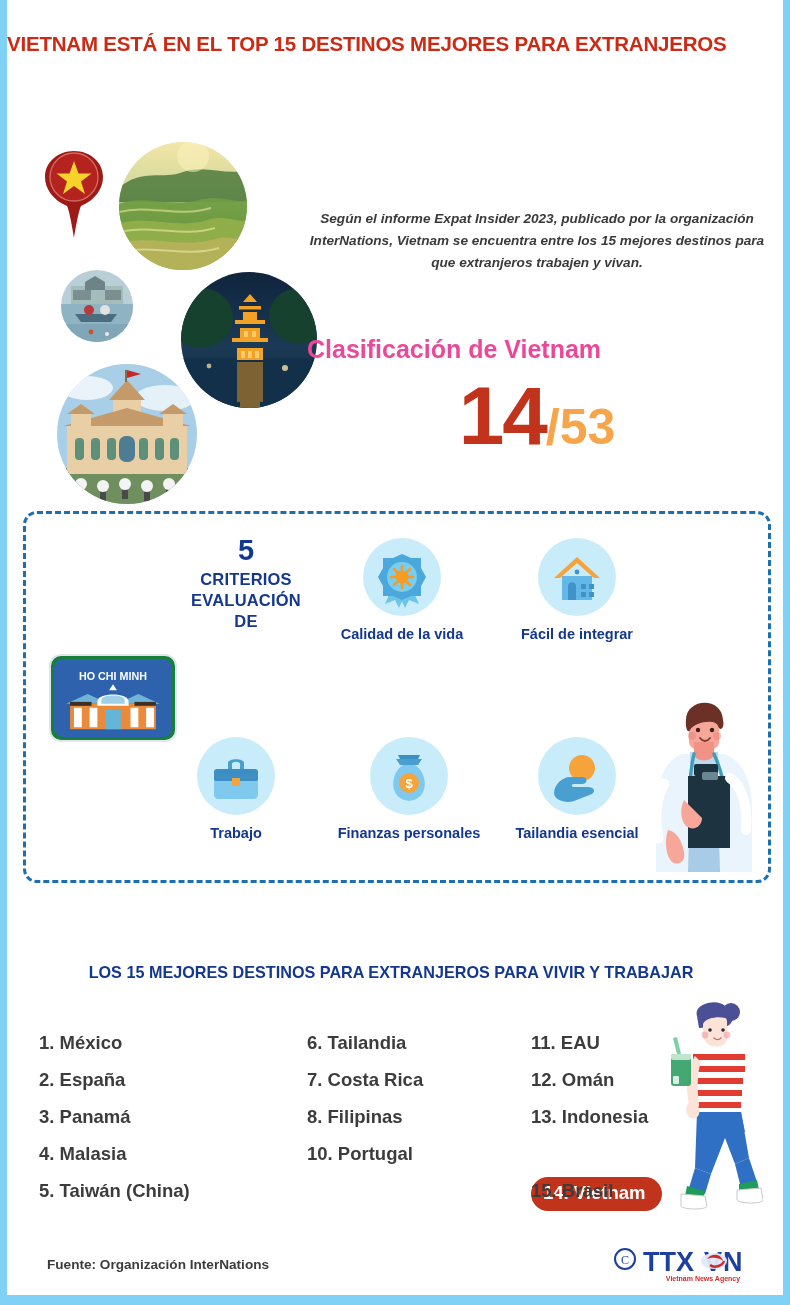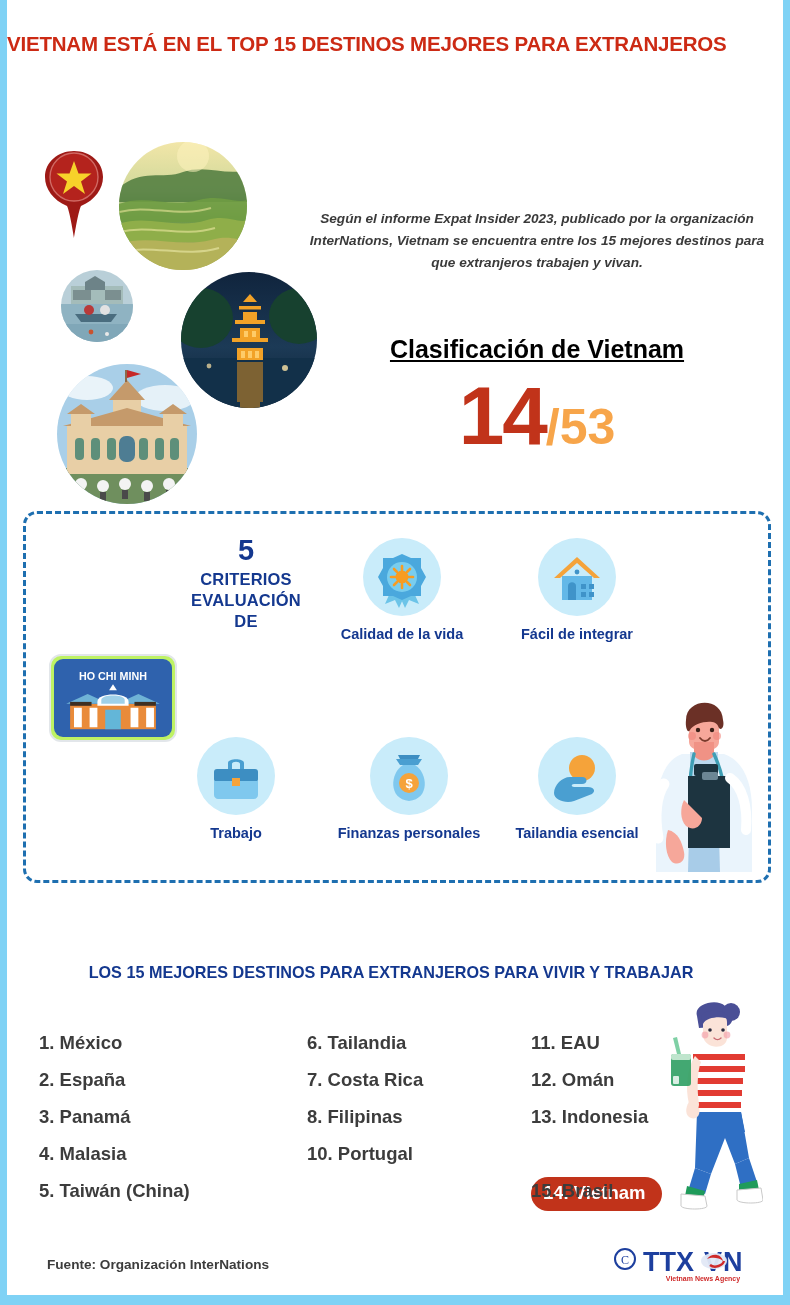--- a/index.html
+++ b/index.html
@@ -52,25 +52,23 @@
     position:absolute;left:300px;top:78px;width:460px;
     text-align:center;
     color:#3a3a3a;
     font-size:13.6px;
     font-style:italic;
     font-weight:bold;
     line-height:1.62;
   }
   .rank-title{
     position:absolute;left:300px;top:205px;width:460px;
-    text-align:center;
-    color:#000000;
+    color:#ec4899;
     font-size:25px;
     font-weight:bold;
-    text-decoration:underline;
   }
   .rank-num{
     position:absolute;left:300px;top:245px;width:460px;
     text-align:center;
     line-height:1;
     white-space:nowrap;
   }
   .rank-num .big{
     color:#c1331a;font-size:82px;font-weight:bold;letter-spacing:-2px;
   }
@@ -88,21 +86,21 @@
   }
   .crit-heading{
     position:absolute;left:120px;top:18px;width:200px;text-align:center;
     color:#14388f;font-weight:bold;line-height:1.28;
   }
   .crit-heading .five{display:block;font-size:29px;}
   .crit-heading .lbl{display:block;font-size:16.5px;letter-spacing:0.2px;}
 
   .hcm-badge{
     position:absolute;left:23px;top:140px;width:128px;height:88px;
-    border:2px solid #e2e6ea;border-radius:12px;background:#bef264;
+    border:2px solid #e2e6ea;border-radius:12px;background:#15803d;
     box-sizing:border-box;padding:3px;
   }
   .hcm-inner{
     width:100%;height:100%;background:#2f62ad;border-radius:9px;position:relative;overflow:hidden;
   }
 
   .crit{position:absolute;width:150px;text-align:center;}
   .crit .bubble{
     width:78px;height:78px;border-radius:50%;background:#c9ecfa;
     margin:0 auto 10px auto;position:relative;

